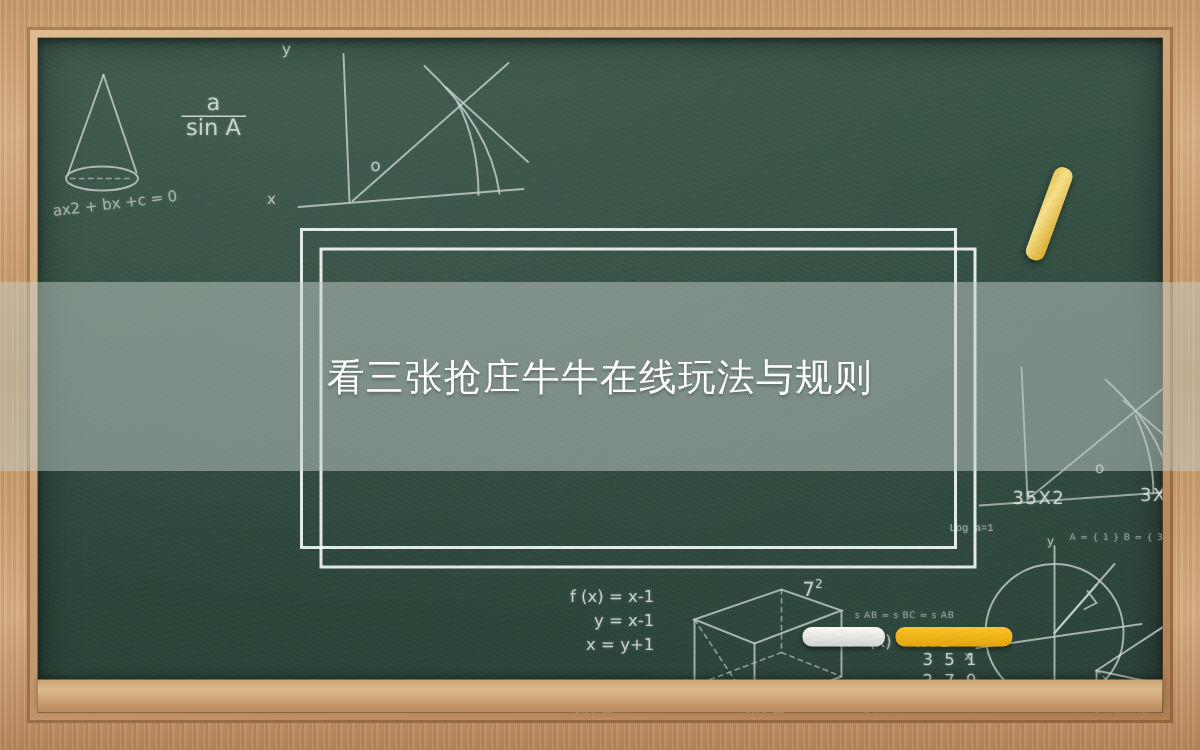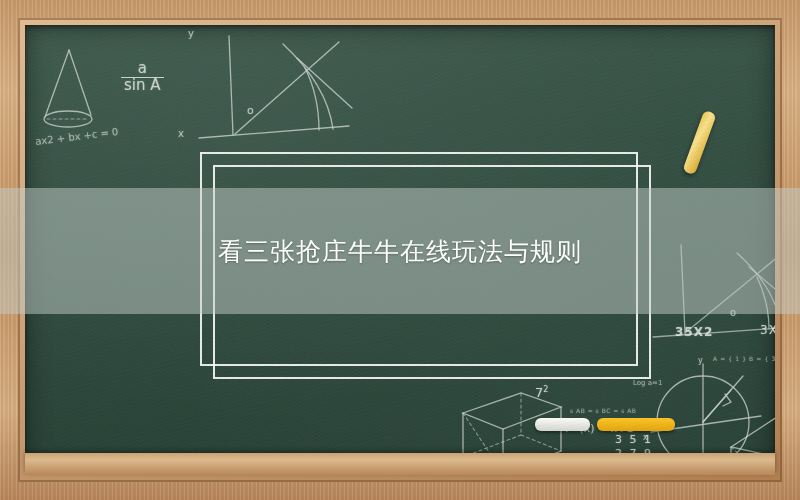--- a/index.html
+++ b/index.html
@@ -133,20 +133,25 @@
         <path class="cl" d="M36 8 L40 96"></path>
         <path class="cl" d="M8 100 L150 90"></path>
         <path class="cl" d="M40 96 L140 14"></path>
         <path class="cl" d="M104 30 L156 74"></path>
         <path class="cl" d="M92 16 Q132 52 136 92"></path>
         <path class="cl" d="M112 40 Q124 66 124 92"></path>
       </svg>
     </div>
     <div class="chalk" style="left:705px;top:282px;font-size:10px;opacity:.7;">o</div>
 
+    <div class="chalk" style="left:355px;top:365px;font-size:11px;line-height:1.45;text-align:right;">
+      <div>f (x)  =  x-1</div>
+      <div>y  =  x-1</div>
+      <div>x  =  y+1</div>
+    </div>
 
     <div class="chalk" style="left:430px;top:360px;">
       <svg width="115" height="95" viewBox="0 0 115 95">
         <path class="cl" d="M8 28 L66 8 L106 22 L48 44 Z" fill="none"></path>
         <path class="cl" d="M8 28 L8 72 L48 88 L48 44"></path>
         <path class="cl" d="M48 88 L106 66 L106 22"></path>
         <path class="cl-d" d="M66 8 L66 50 L106 66"></path>
         <path class="cl-d" d="M66 50 L8 72"></path>
         <path class="cl-d" d="M8 28 L48 88"></path>
       </svg>
@@ -169,24 +174,24 @@
       <span>8</span><sup style="font-size:8px;">2</sup>
     </div>
 
     <div class="chalk" style="left:466px;top:428px;font-size:12px;">
       <span class="frac">
         <span class="num">a</span>
         <span class="den">sin A</span>
       </span>
     </div>
 
-    <div class="chalk" style="left:650px;top:300px;font-size:12px;letter-spacing:1px;font-weight:bold;">35X2</div>
+    <div class="chalk" style="left:650px;top:300px;font-size:12px;letter-spacing:1px;">35X2</div>
     <div class="chalk" style="left:735px;top:298px;font-size:12px;letter-spacing:1px;">3X2</div>
 
-    <div class="chalk" style="left:608px;top:354px;font-size:7px;opacity:.6;">Log  a=1</div>
+    <div class="chalk" style="left:608px;top:324px;font-size:7px;opacity:.6;font-family:Liberation Mono, monospace;">Log  a=1</div>
 
     <div class="chalk" style="left:688px;top:330px;font-size:6px;opacity:.55;letter-spacing:.6px;">A = { 1 }  B = { 3 }  C = { 5 }</div>
 
     <div class="chalk" style="left:620px;top:335px;">
       <svg width="125" height="115" viewBox="0 0 125 115">
         <circle class="cl" cx="58" cy="62" r="46"></circle>
         <path class="cl" d="M58 4 L58 110"></path>
         <path class="cl" d="M6 72 L116 56"></path>
         <path class="cl" d="M58 62 L98 16"></path>
         <path class="cl" d="M58 62 L86 30"></path>

